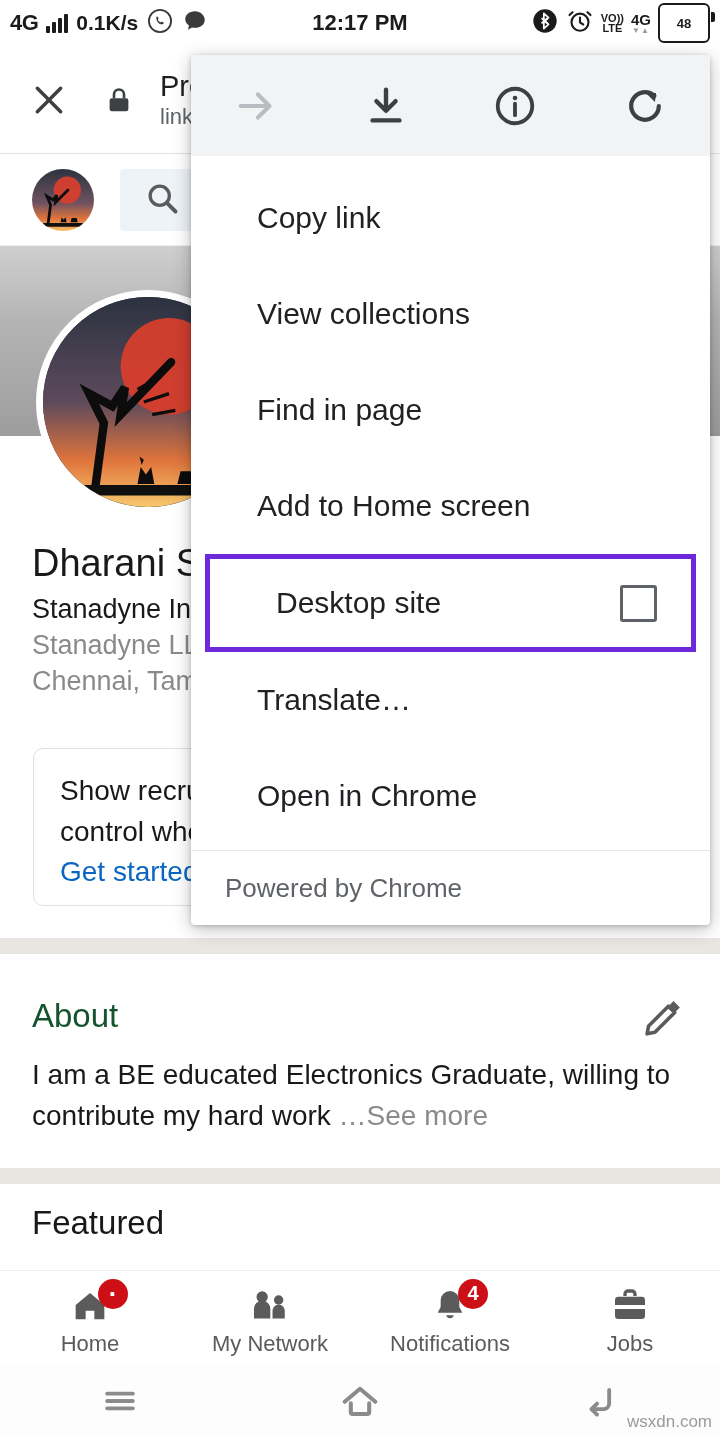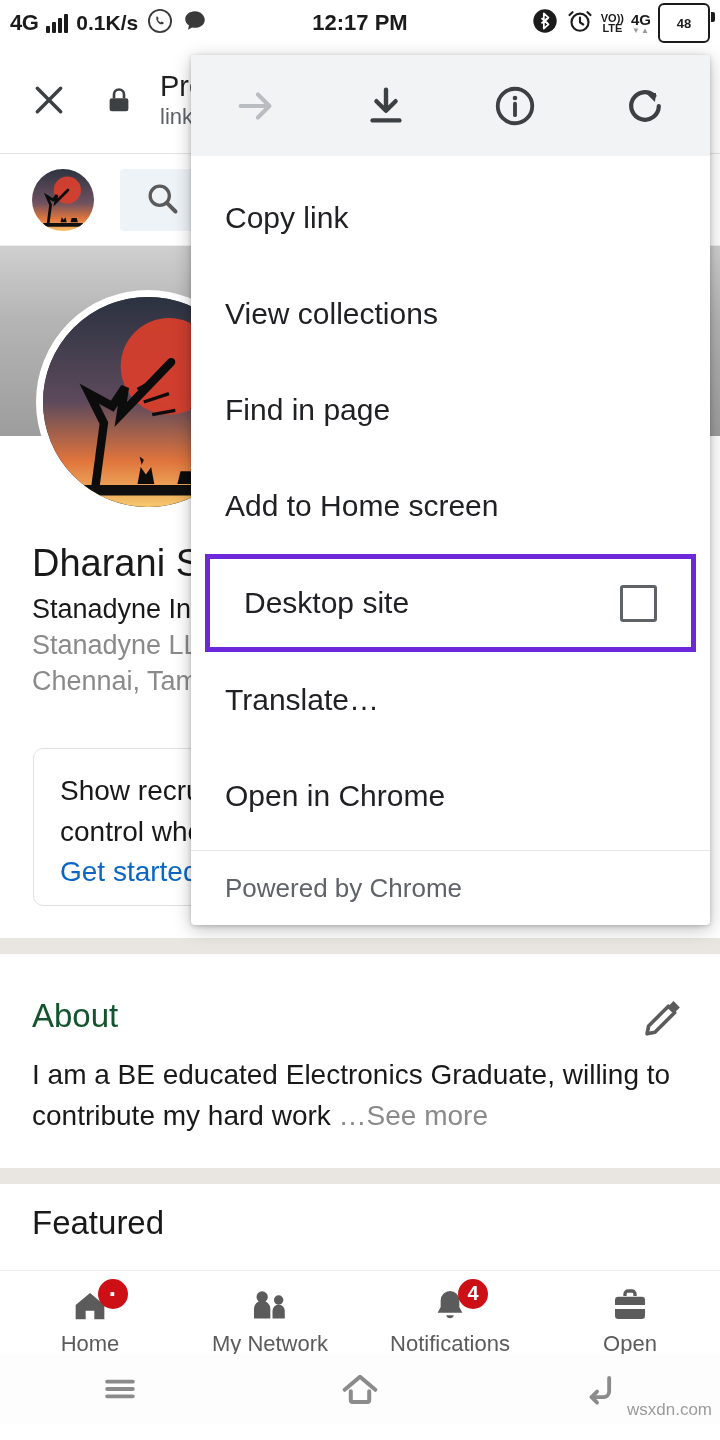--- a/index.html
+++ b/index.html
@@ -149,21 +149,21 @@
     min-width: 30px; height: 30px; border-radius: 15px;
     background: #cc1016; color: #fff;
     font-size: 20px; font-weight: bold;
     display: flex; align-items: center; justify-content: center;
     padding: 0 6px;
   }
   .badge.dot { min-width: 30px; width: 30px; padding: 0; font-size: 26px; line-height: 0; }
 
   
   #android-nav {
-    position: absolute; bottom: 16px; left: 0;
+    position: absolute; bottom: 4px; left: 0;
     width: 720px; height: 70px;
     background: #fdfdfd;
     display: flex; align-items: center;
   }
   #android-nav > div { flex: 1; display: flex; align-items: center; justify-content: center; }
   #watermark {
     position: absolute; right: 8px; bottom: 4px;
     font-size: 17px; color: #9b9b9b;
   }
 
@@ -180,21 +180,21 @@
   #menu-toolbar {
     height: 101px; background: #f1f3f4;
     display: flex; align-items: center;
   }
   #menu-toolbar > div { flex: 1; display: flex; align-items: center; justify-content: center; }
   .menu-list { padding: 14px 0 6px 0; background: #fff; }
   .menu-item {
     height: 96px; display: flex; align-items: center;
     padding: 0 34px; position: relative;
   }
-  .menu-item .label { font-size: 30px; color: #202124; white-space: nowrap; }
+  .menu-item .label { font-size: 30px; color: #202124; white-space: nowrap; margin-left: 32px; }
   .menu-item.highlighted { border: 5px solid #6d28d9; height: 98px; margin: 0 14px; }
   .menu-check {
     margin-left: auto; width: 37px; height: 37px;
     border: 3px solid #5f6368; border-radius: 3px;
   }
   #menu-footer {
     border-top: 1px solid #e6e6e6;
     height: 75px; display: flex; align-items: center;
     padding: 0 34px;
   }
@@ -459,21 +459,21 @@
     </div>
 
     <div class="tab">
       <div class="tab-icon">
         <svg width="40" height="40" viewBox="0 0 24 24">
             <path d="M9 6V4.8A1.8 1.8 0 0110.8 3h2.4A1.8 1.8 0 0115 4.8V6" fill="none" stroke="#5b5b5b" stroke-width="2"></path>
             <rect x="3" y="6.4" width="18" height="13.4" rx="2" fill="#5b5b5b"></rect>
             <rect x="3" y="11.4" width="18" height="2.4" fill="#fff"></rect>
           </svg>
       </div>
-      <div class="tab-label">Open</div>
+      <div class="tab-label">Jobs</div>
     </div>
   </div>
 
   <div id="android-nav">
     <div>
       <svg width="44" height="44" viewBox="0 0 24 24">
           <path d="M5 8h14M5 12h14M5 16h14" stroke="#8b8b8b" stroke-width="2.1" stroke-linecap="round"></path>
         </svg>
     </div>
     <div>

